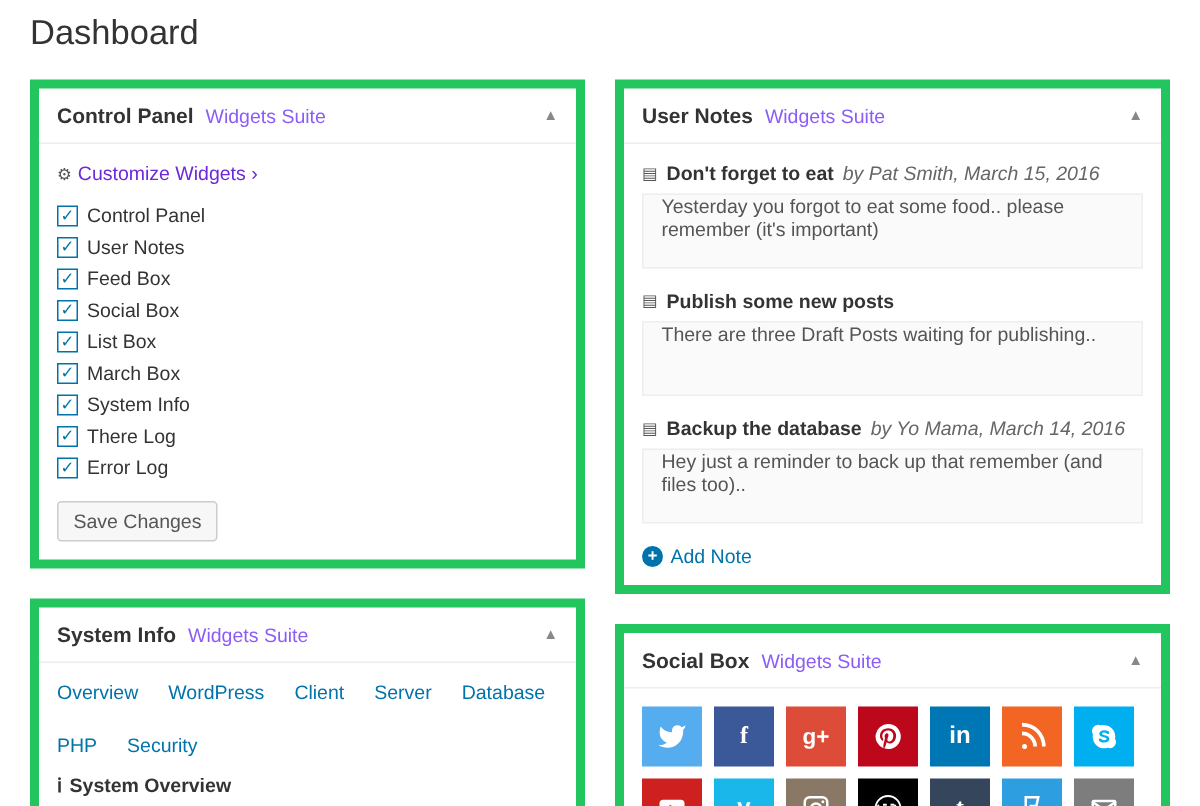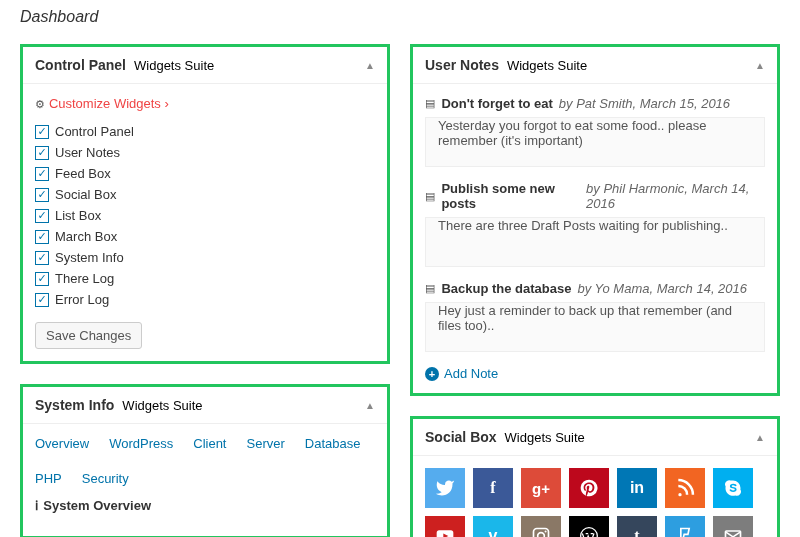--- a/index.html
+++ b/index.html
@@ -1,26 +1,26 @@
 <!DOCTYPE html>
 <html><head>
 <meta charset="utf-8">
 <style>
 * { box-sizing: border-box; margin: 0; padding: 0; }
 body { font-family: -apple-system, "Segoe UI", Arial, sans-serif; font-size: 13px; color: #333; background: #fff; padding: 0 20px 20px; }
-h1 { font-size: 16px; font-weight: 400; color: #333; margin: 8px 0 18px; font-style: italic; }
+h1 { font-size: 23px; font-weight: 400; color: #333; margin: 8px 0 18px; }
 .cols { display: flex; gap: 20px; }
 .col { flex: 1; display: flex; flex-direction: column; gap: 20px; }
-.box { border: 3px solid #22c55e; background: #fff; }
+.box { border: 6px solid #22c55e; background: #fff; }
 .box-head { display: flex; align-items: center; padding: 10px 12px; border-bottom: 1px solid #eee; }
 .box-head .title { font-weight: 600; font-size: 14px; color: #333; }
-.box-head .suite { color: #000000; margin-left: 8px; font-size: 13px; }
+.box-head .suite { color: #8b5cf6; margin-left: 8px; font-size: 13px; }
 .box-head .toggle { margin-left: auto; color: #888; cursor: pointer; font-size: 10px; }
 .box-body { padding: 12px; }
-.link { color: #ef4444; text-decoration: none; cursor: pointer; }
+.link { color: #6d28d9; text-decoration: none; cursor: pointer; }
 .gear { color: #555; margin-right: 4px; font-size: 11px; }
 .chk-list { list-style: none; margin: 10px 0 12px; }
 .chk-list li { padding: 3px 0; display: flex; align-items: center; gap: 6px; }
 .chk { width: 14px; height: 14px; border: 1px solid #0073aa; display: inline-flex; align-items: center; justify-content: center; color: #0073aa; font-size: 11px; cursor: pointer; }
 .btn { border: 1px solid #ccc; background: #f7f7f7; padding: 5px 10px; font-size: 13px; cursor: pointer; border-radius: 3px; color: #555; }
 .tabs { display: flex; flex-wrap: wrap; gap: 20px; margin-bottom: 10px; }
 .tabs span { color: #0073aa; cursor: pointer; font-size: 13px; }
 .sys-title { font-weight: 700; margin: 6px 0 10px; display: flex; align-items: center; gap: 5px; }
 .sys-line { margin: 5px 0; font-size: 13px; color: #555; }
 .note { margin-bottom: 14px; }
@@ -135,21 +135,20 @@
                 <span class="note-doc">▤</span>
                 <span class="nt">Don't forget to eat</span> 
                 <span>by Pat Smith, March 15, 2016</span>
               </div>
               <div class="note-body">Yesterday you forgot to eat some food.. please remember (it's important)</div>
             </div>
             <div class="note">
               <div class="note-head">
                 <span class="note-doc">▤</span>
                 <span class="nt">Publish some new posts</span> 
-                <span>by Phil Harmonic, March 14, 2016</span>
               </div>
               <div class="note-body">There are three Draft Posts waiting for publishing..</div>
             </div>
             <div class="note">
               <div class="note-head">
                 <span class="note-doc">▤</span>
                 <span class="nt">Backup the database</span> 
                 <span>by Yo Mama, March 14, 2016</span>
               </div>
               <div class="note-body">Hey just a reminder to back up that remember (and files too)..</div>

